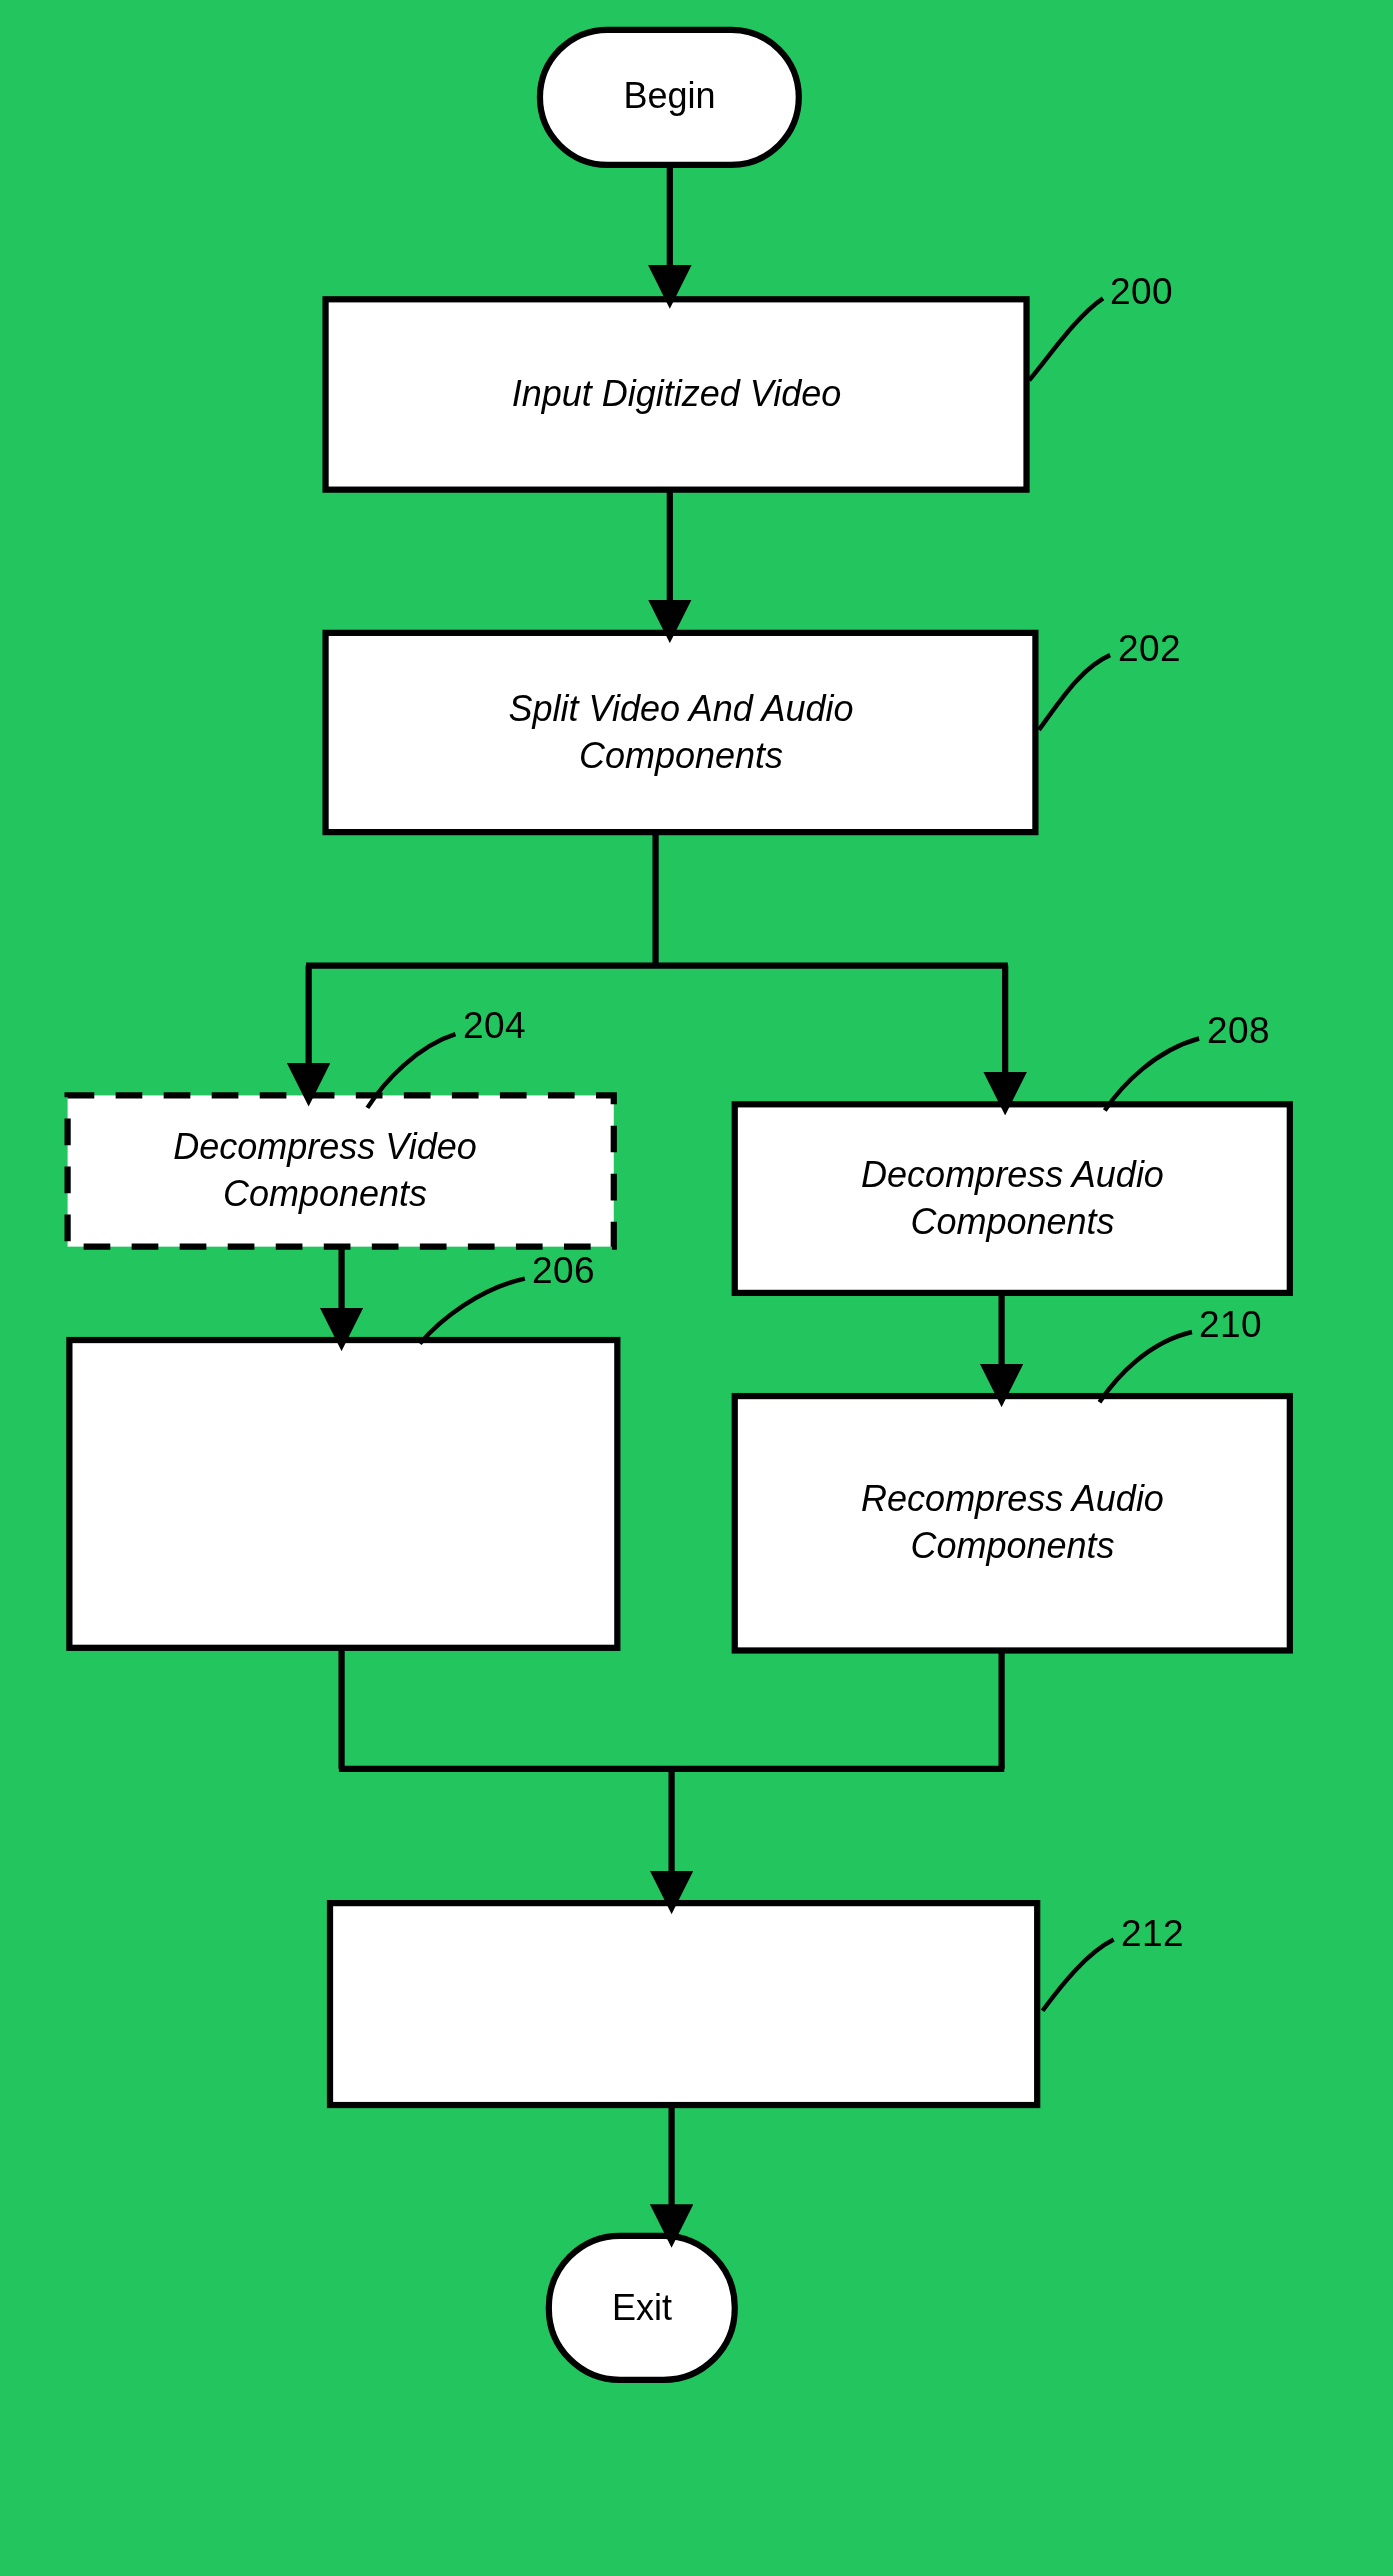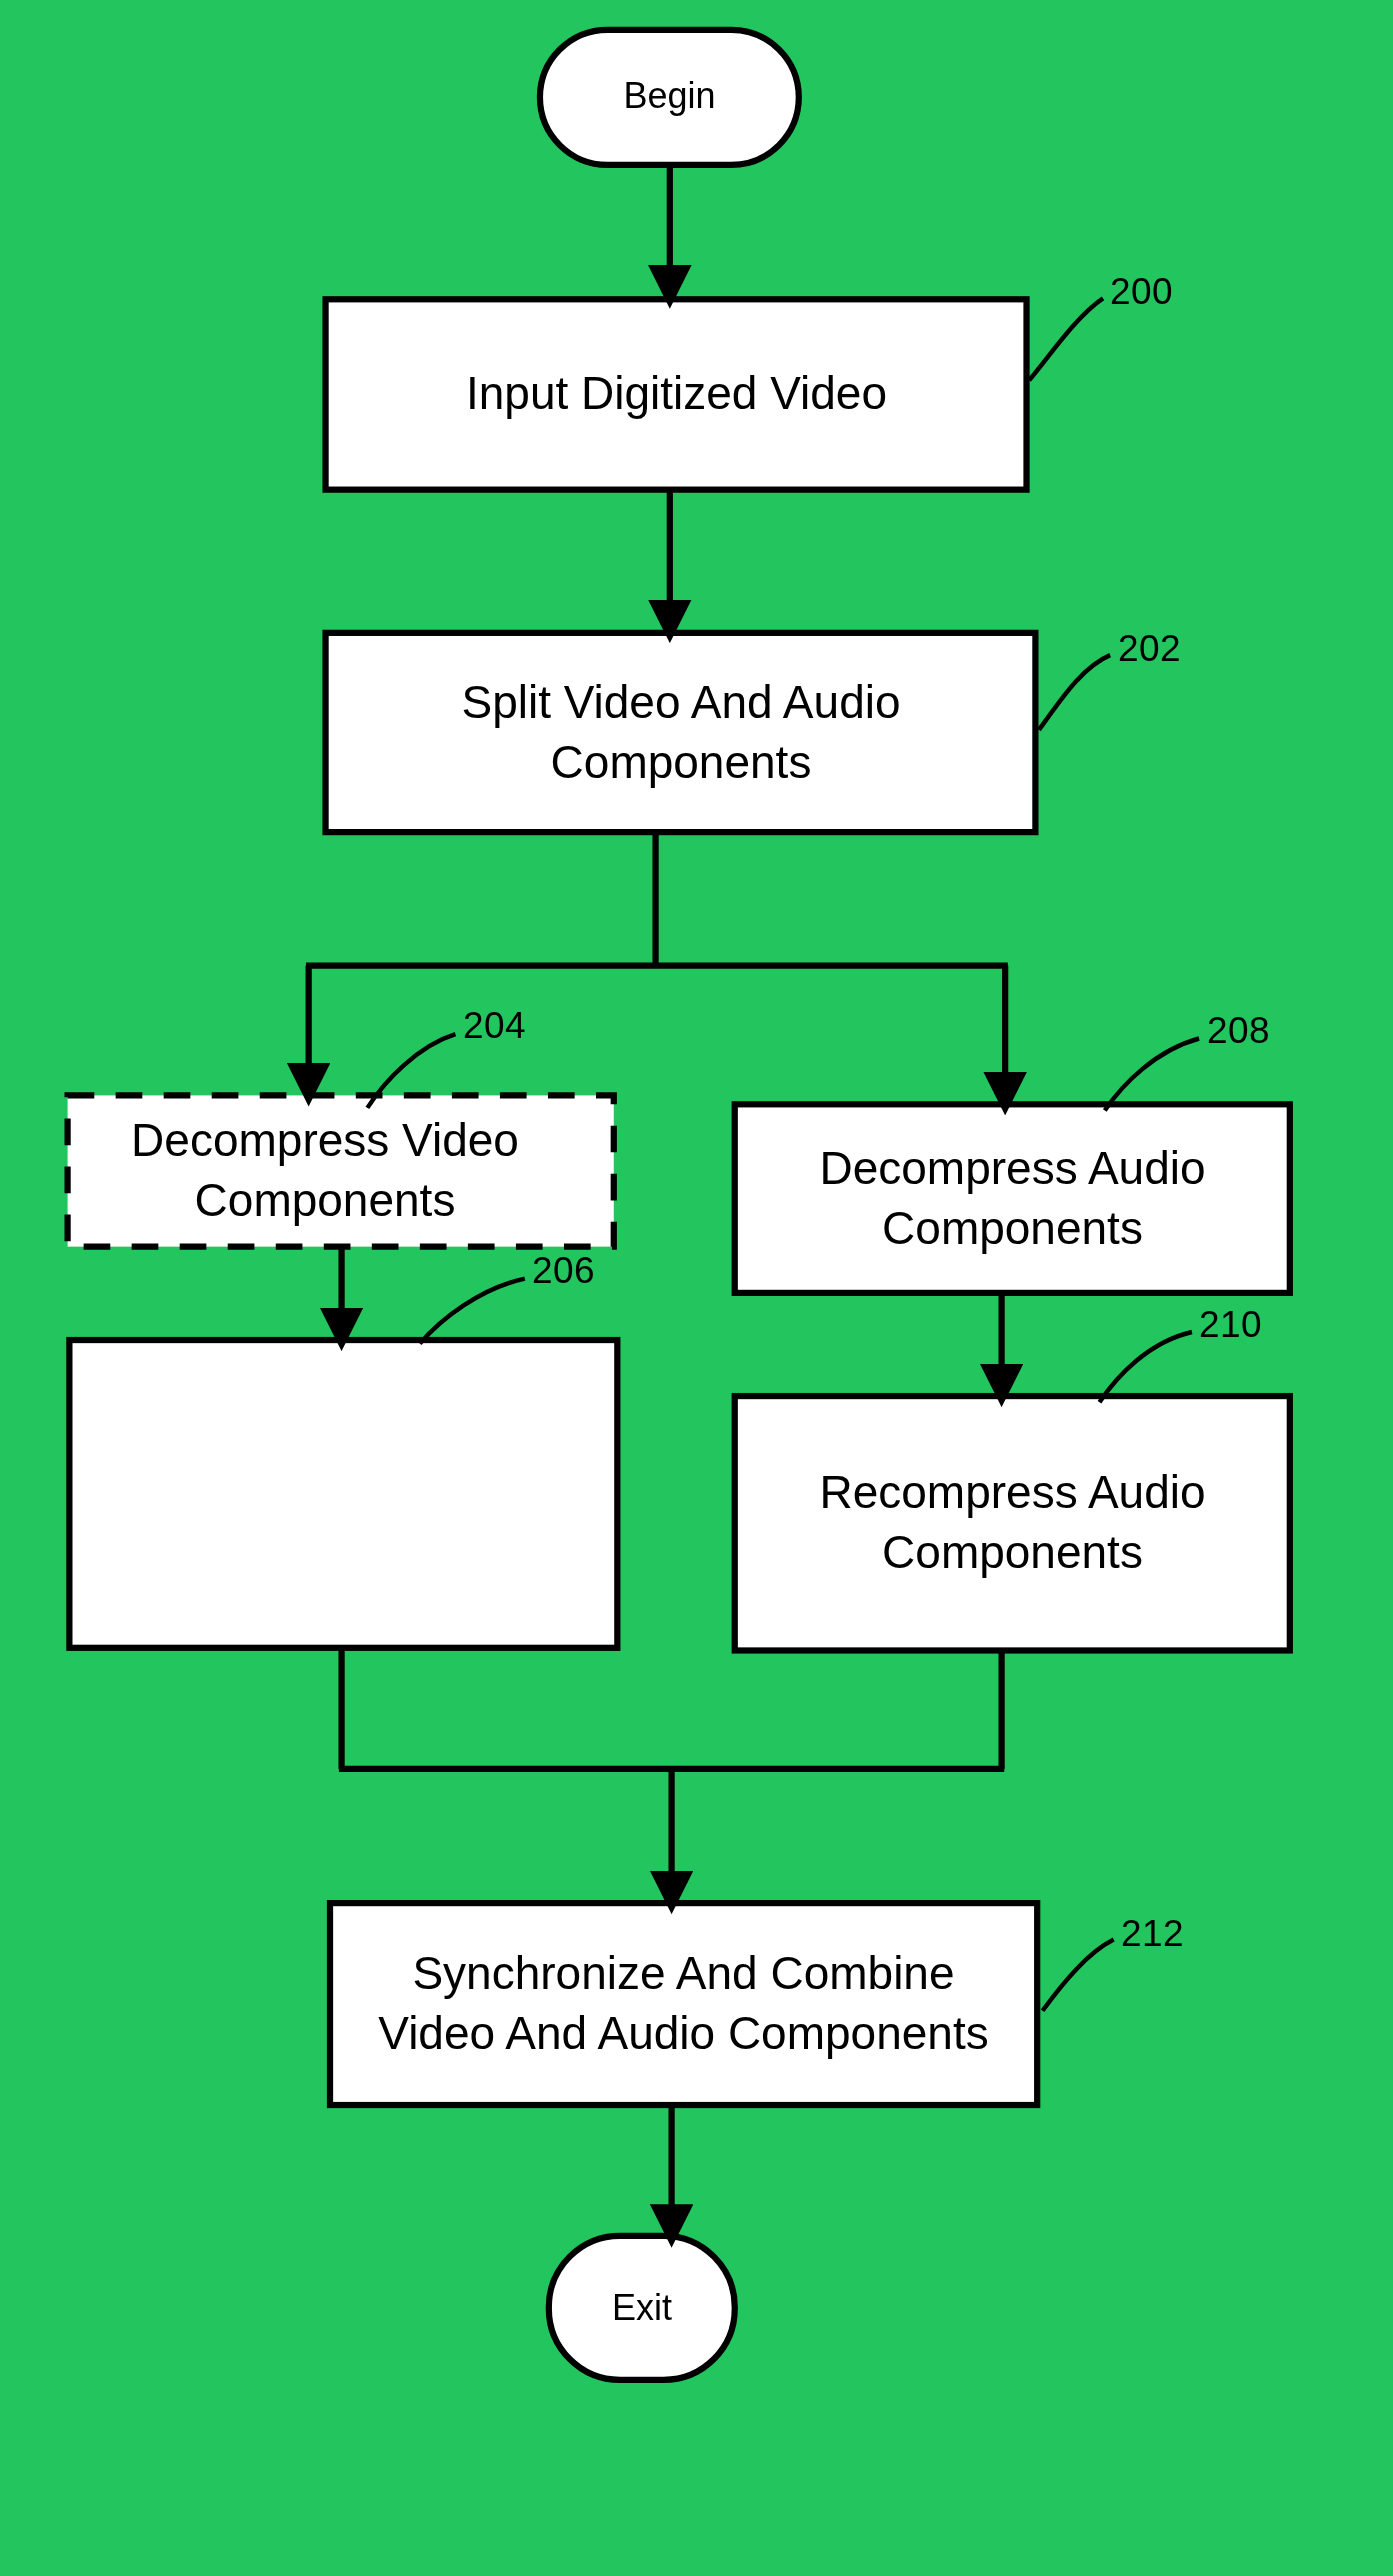--- a/index.html
+++ b/index.html
@@ -30,21 +30,21 @@
     align-items: center;
     justify-content: center;
     text-align: center;
     color: #000000;
     font-family: "Liberation Sans", sans-serif;
     line-height: 1.30;
     white-space: pre-line;
     pointer-events: none;
   }
   .term-label { font-size: 36px; }
-  .proc-label { font-size: 46px; }
+  .proc-label { font-size: 36px; font-style: italic; }
   .ref-num {
     position: absolute;
     color: #000000;
     font-family: "Liberation Sans", sans-serif;
     font-size: 37px;
     letter-spacing: 0.4px;
     text-align: center;
   }
 </style>
 </head>
@@ -120,22 +120,20 @@
   <div class="node-label proc-label" style="left:52px; top:1095px; width:546px; height:151px;">Decompress Video
 Components</div>
 
   <div class="node-label proc-label" style="left:735px; top:1104px; width:555px; height:189px;">Decompress Audio
 Components</div>
 
 
   <div class="node-label proc-label" style="left:735px; top:1396px; width:555px; height:254px;">Recompress Audio
 Components</div>
 
-  <div class="node-label proc-label" style="left:330px; top:1903px; width:707px; height:202px;">Synchronize And Combine
-Video And Audio Components</div>
 
   <div class="node-label term-label" style="left:549px; top:2236px; width:186px; height:144px;">Exit</div>
 
   <div class="ref-num" style="left:1110px; top:271px;">200</div>
 
   <div class="ref-num" style="left:1118px; top:628px;">202</div>
 
   <div class="ref-num" style="left:463px; top:1005px;">204</div>
 
   <div class="ref-num" style="left:532px; top:1250px;">206</div>

